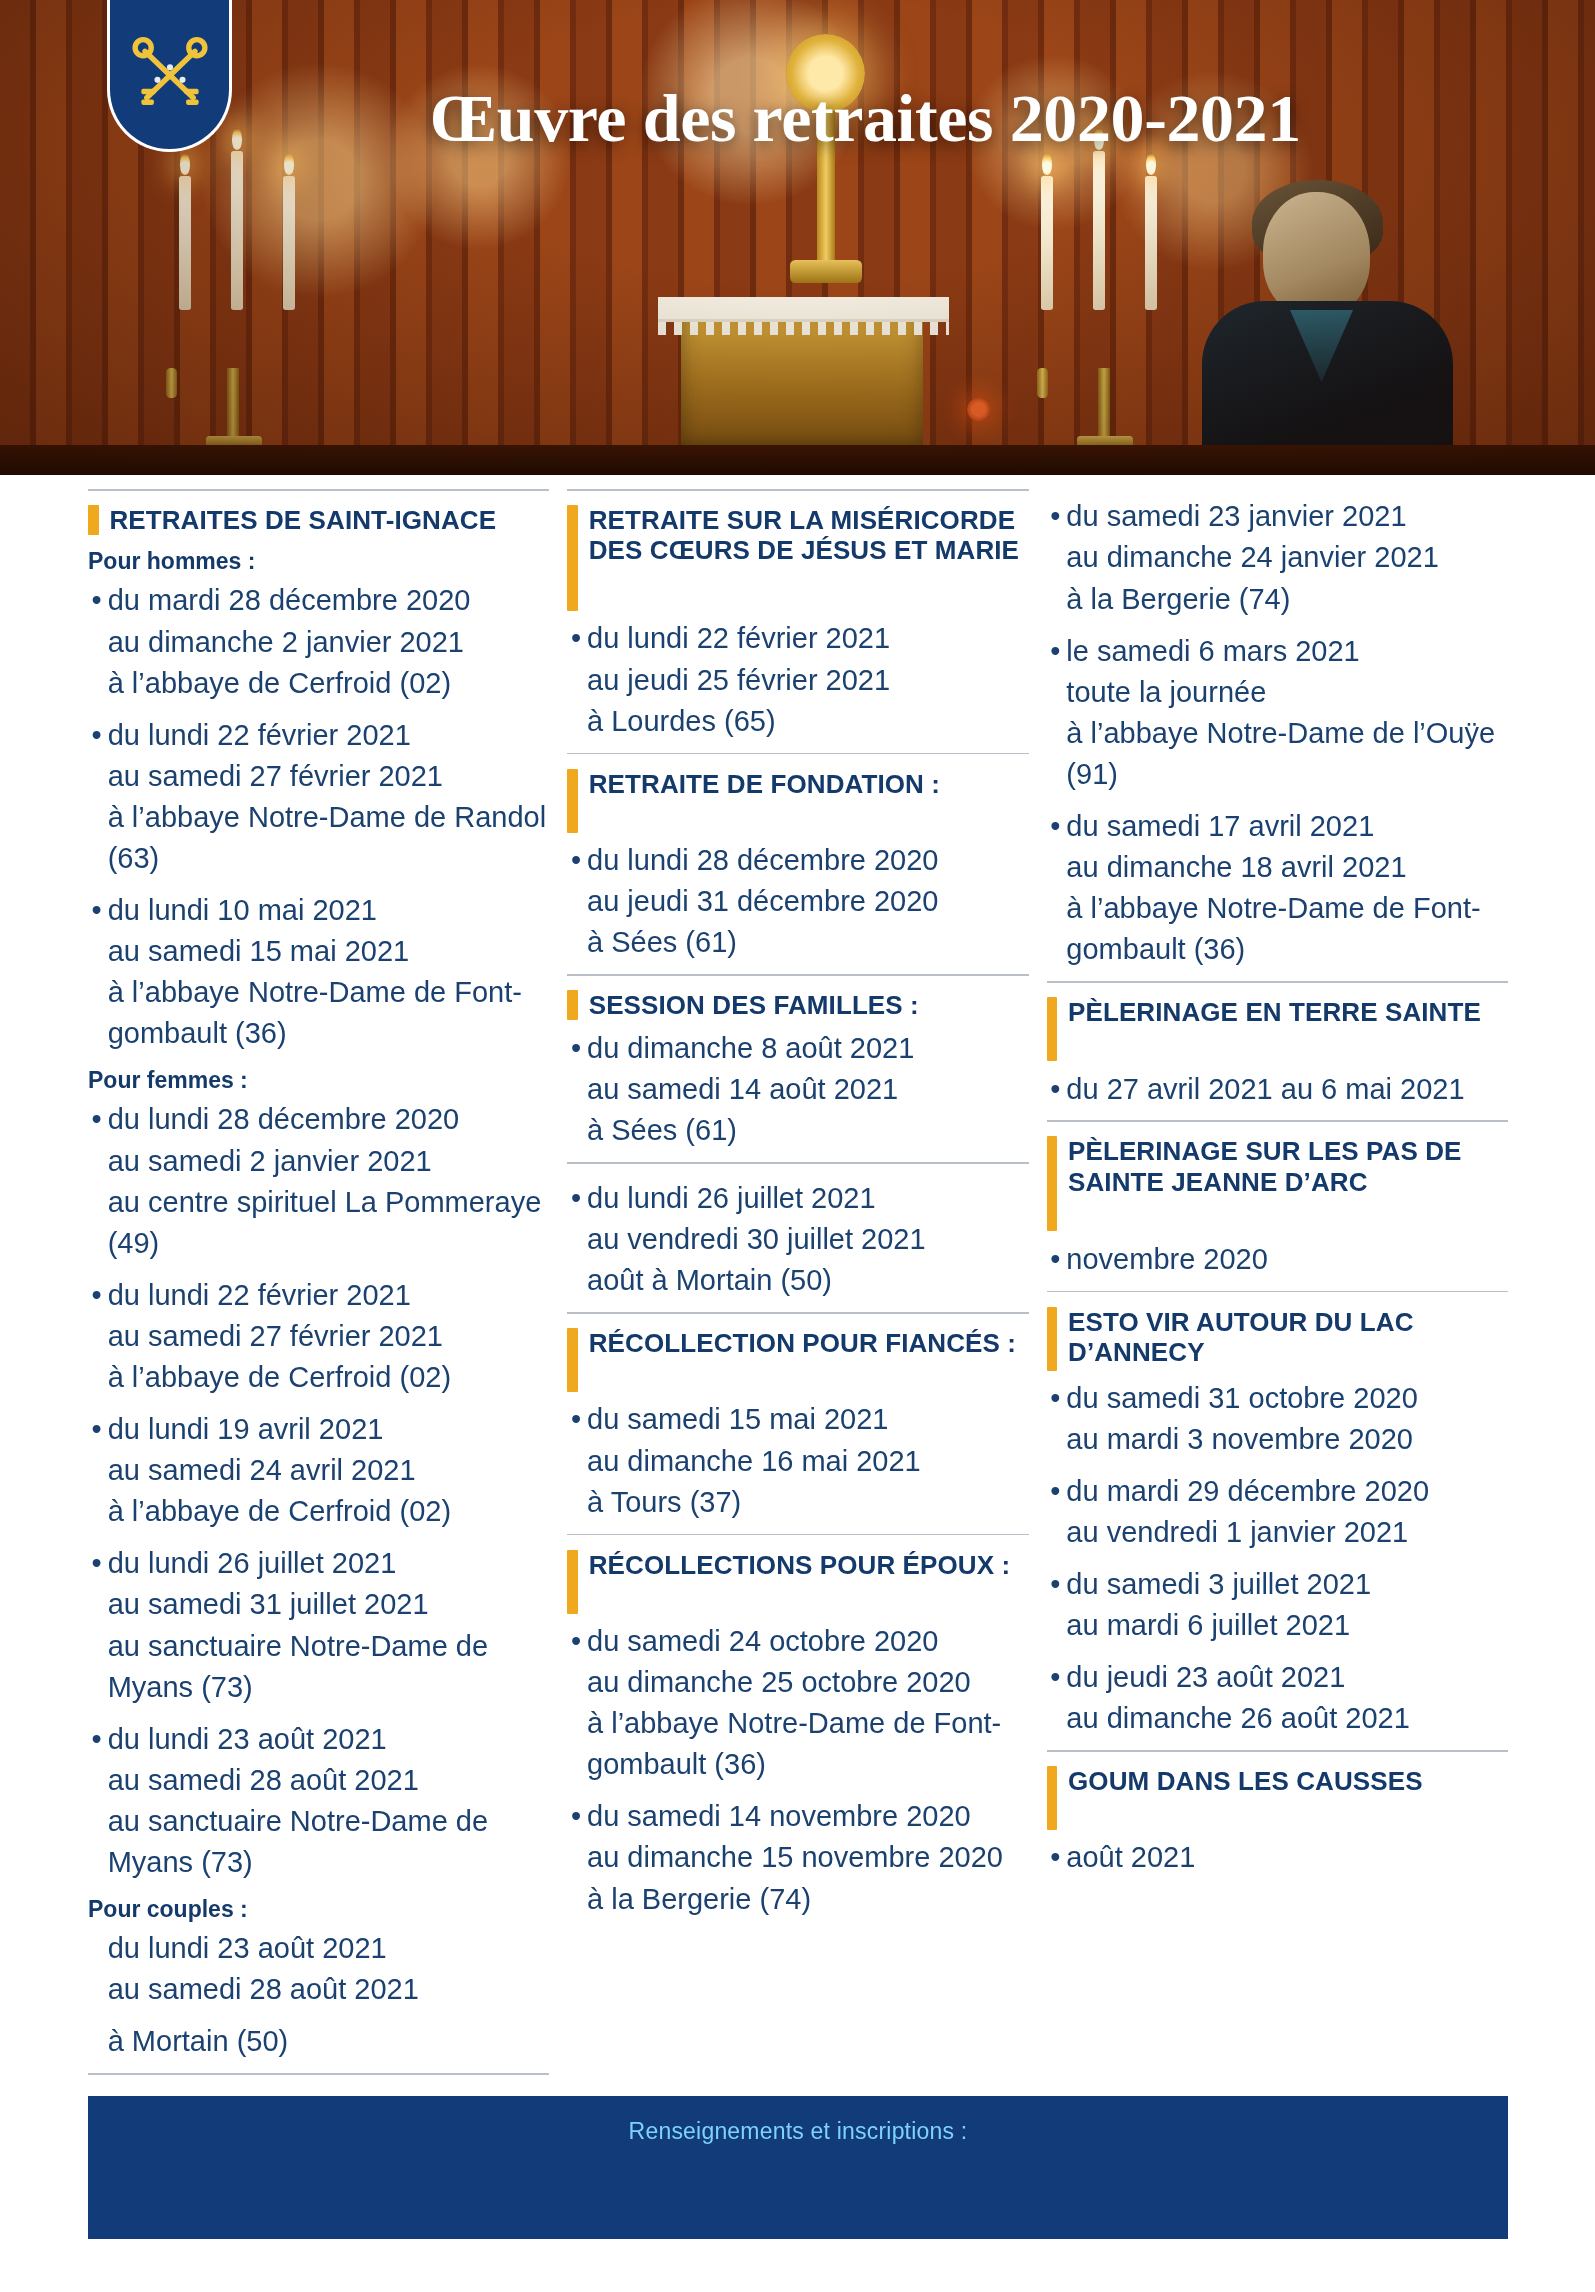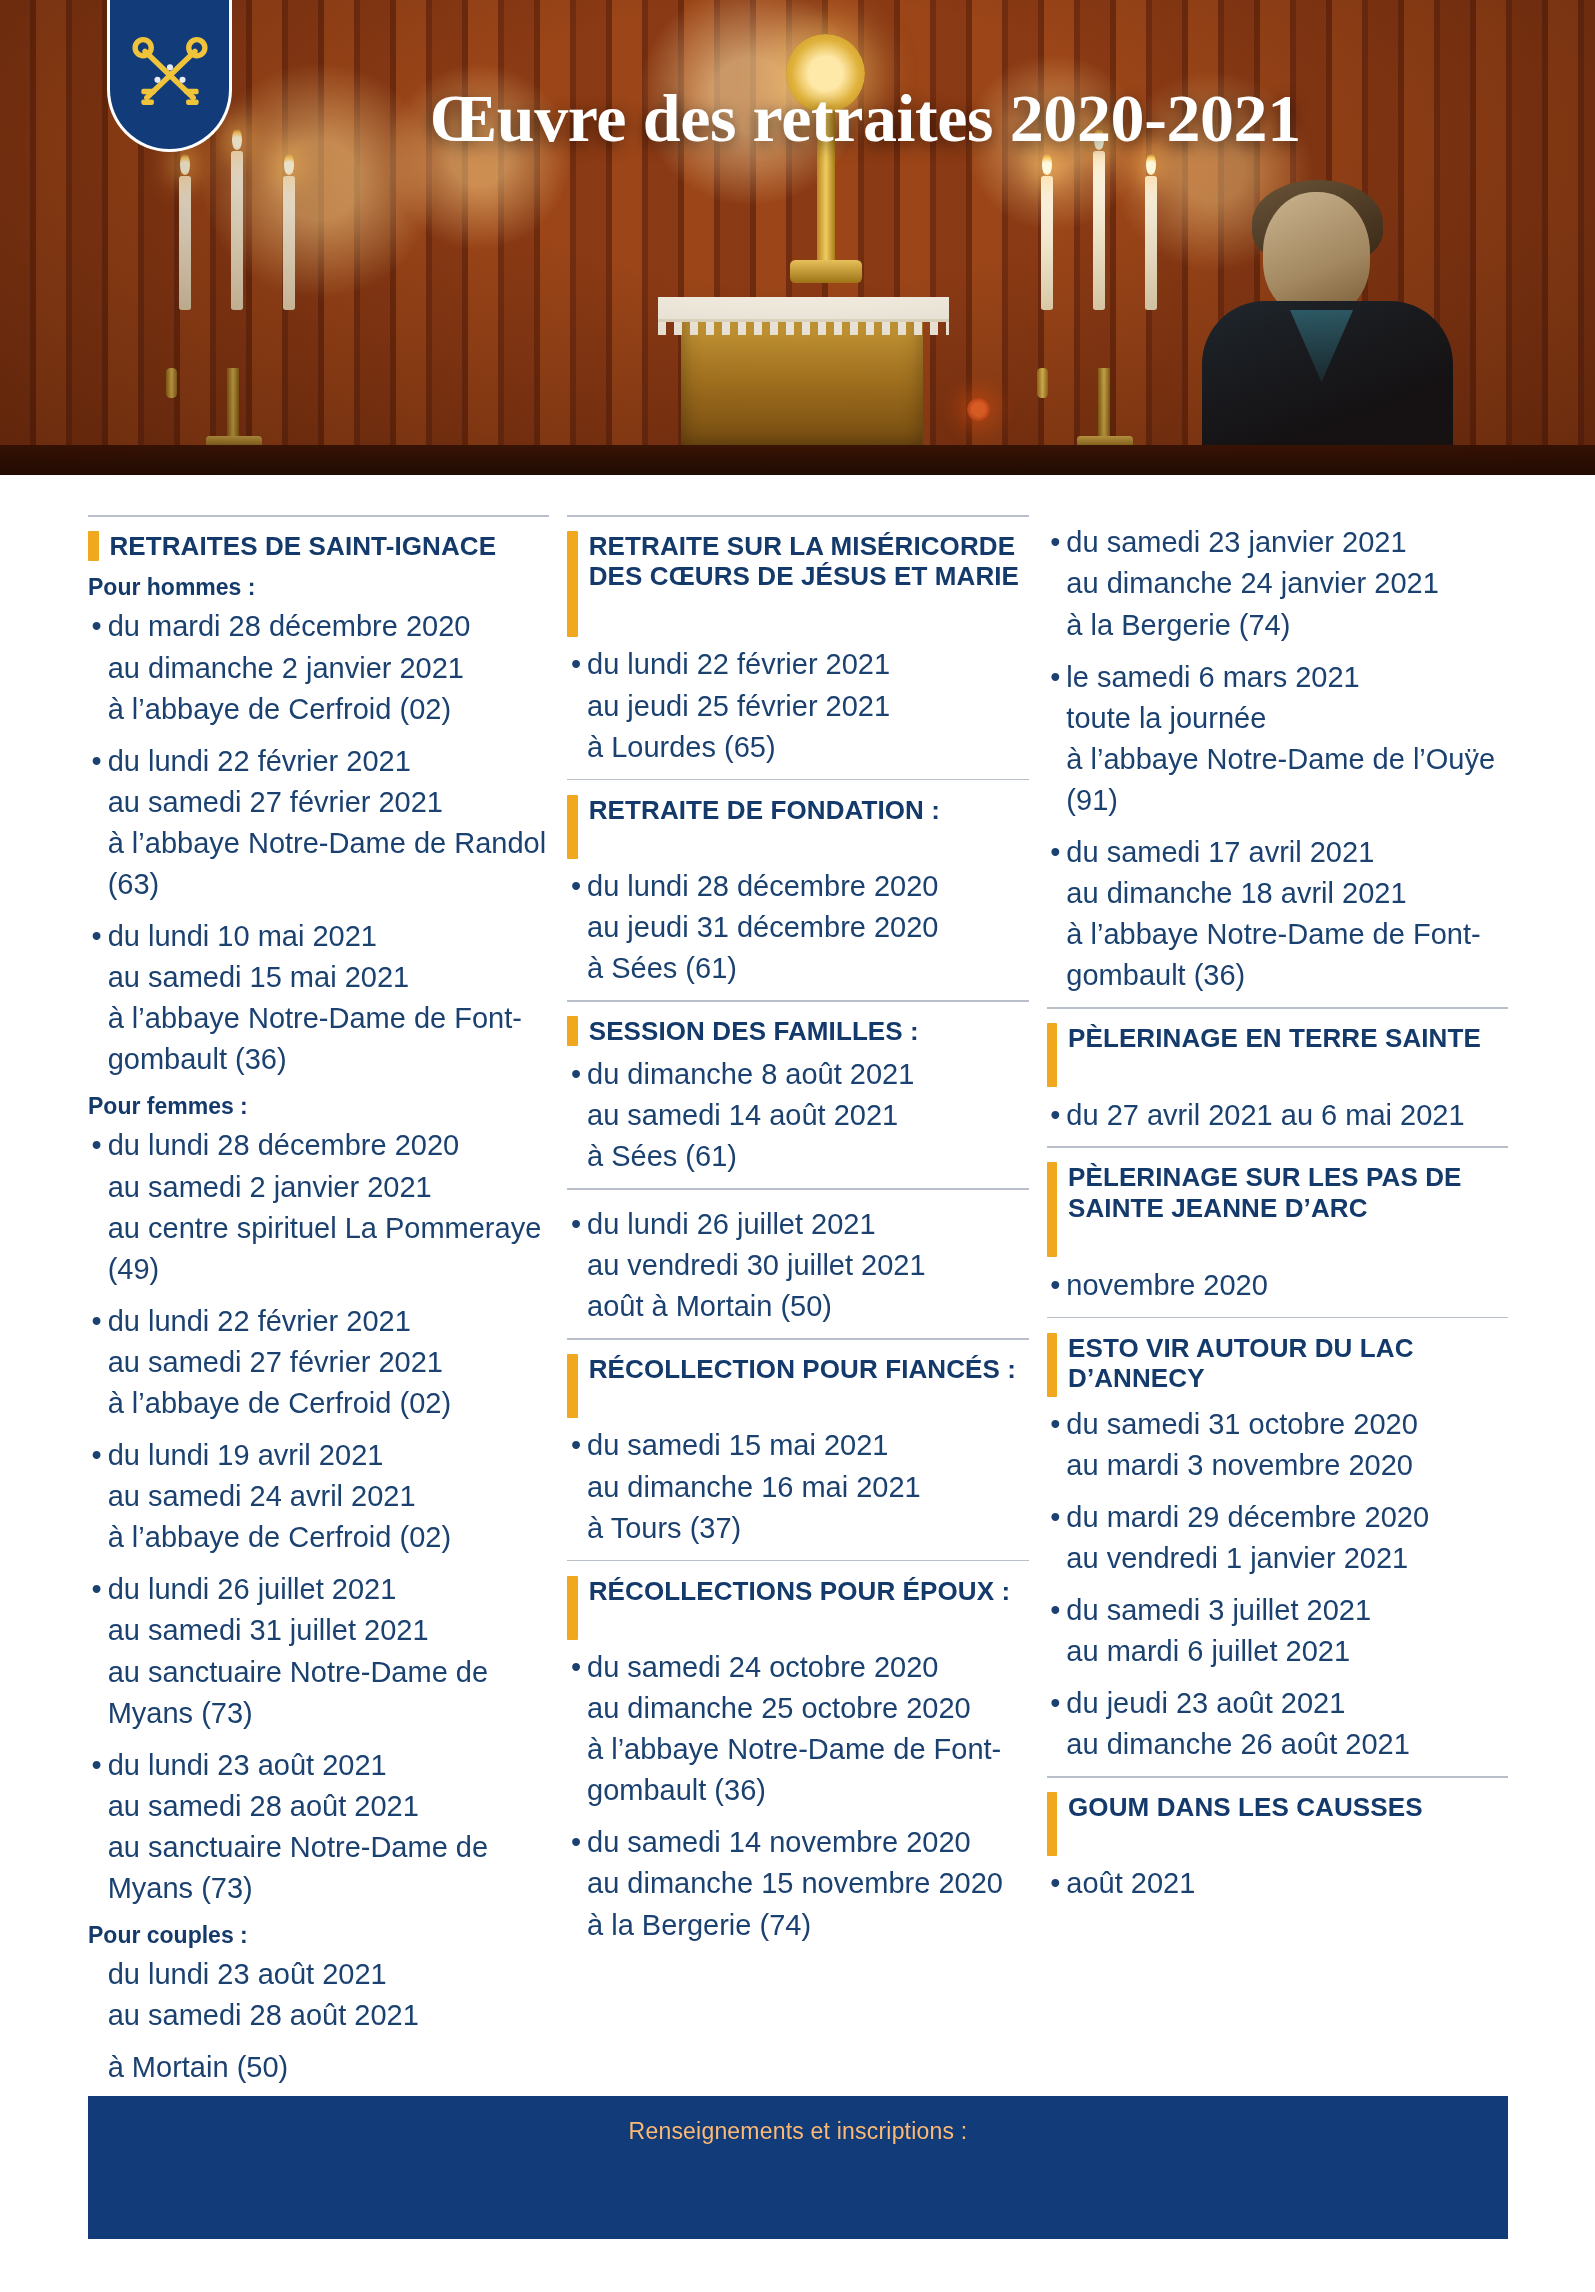--- a/index.html
+++ b/index.html
@@ -197,21 +197,21 @@
     font-size: 68px;
     letter-spacing: -0.4px;
     color: #ffffff;
     text-shadow: 0 3.6px 16px rgba(0,0,0,0.55);
     padding-left: 134px;
   }
 
   
   .content {
     position: absolute;
-    top: 508px; left: 0;
+    top: 482px; left: 0;
     width: 1596px;
     height: 1603px;
     padding: 0 88px;
     display: flex;
     gap: 18px;
   }
   .col { width: 466px; }
 
   .rule {
     height: 1.8px;
@@ -272,21 +272,21 @@
   }
   ul.items li.nobullet { padding-left: 19.7px; }
   ul.items li .ln { display: block; }
 
   
   .footer {
     position: absolute;
     left: 88px; right: 88px; bottom: 54px;
     height: 143px;
     background: #123b7a;
-    color: #fdba74;
+    color: #7dd3fc;
     text-align: center;
     padding-top: 21.5px;
   }
   .footer .info {
     font-size: 23px;
     letter-spacing: 0.2px;
   }
   .footer .url {
     font-family: "Liberation Serif", serif;
     font-weight: 700;

